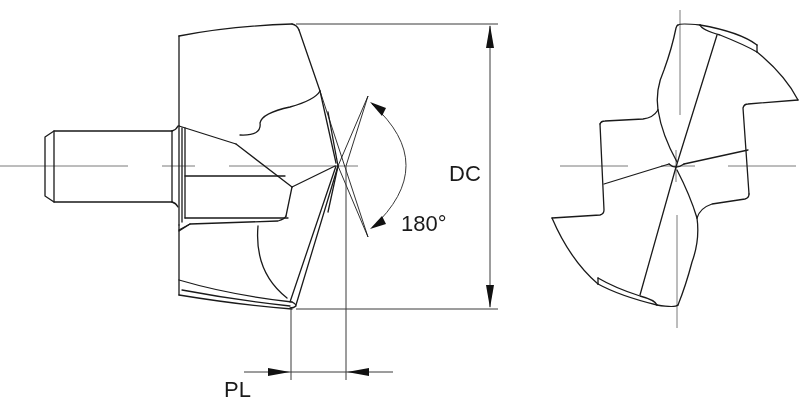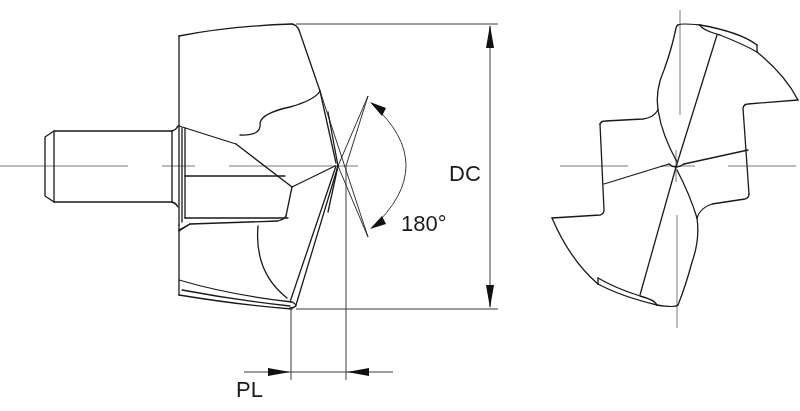--- a/index.html
+++ b/index.html
@@ -143,13 +143,13 @@
 
       <path d="M658,110 Q662,135 677,162"></path>
       <path d="M677,170 Q690,195 697,218"></path>
       <path d="M669,164 Q672,167 676,167 Q680,167 684,164"></path>
     </g>
   </g>
 </svg>
 
 <div class="label" style="left:449px; top:142px;margin-top:21px;">DC</div>
 <div class="label" style="left:401px; top:213px;">180°</div>
-<div class="label" style="left:236px; top:379px;">PL</div>
+<div class="label" style="left:224px; top:379px;">PL</div>
 
 </body></html>

